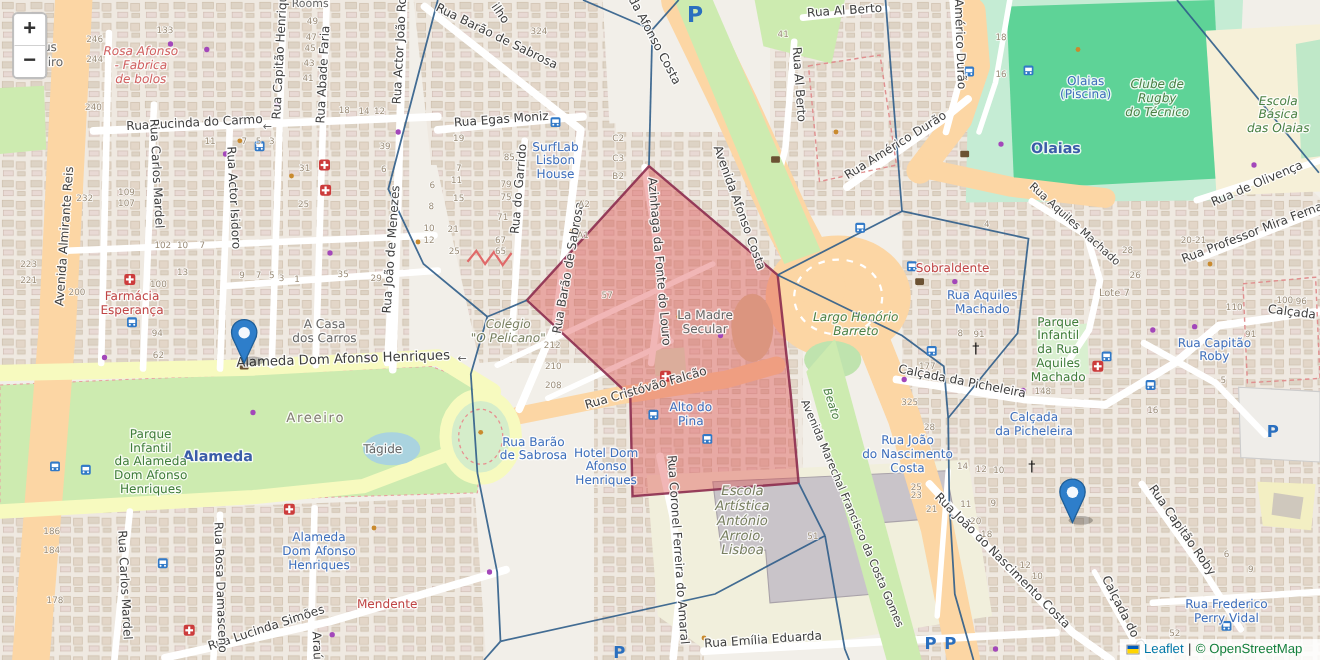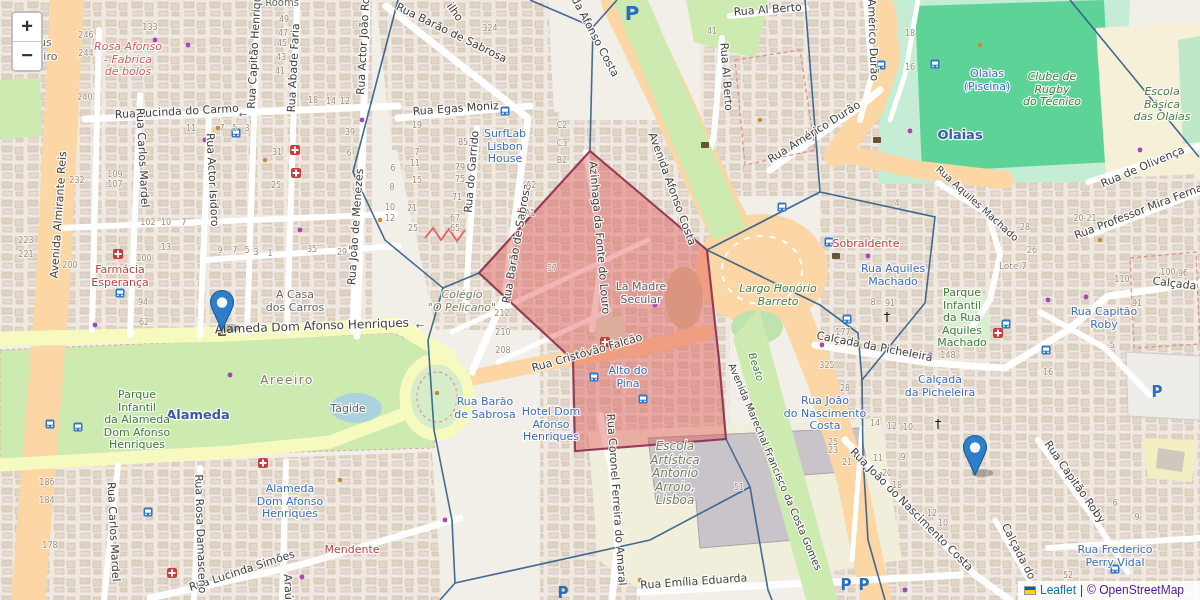--- a/index.html
+++ b/index.html
@@ -20,21 +20,21 @@
   .hn{fill:#9b8d79;stroke-width:1.5px;}
   
   .zoomctl{position:absolute;left:11px;top:11px;border:2px solid rgba(0,0,0,.25);border-radius:5px;background:#fff;z-index:20;}
   .zoombtn{width:28px;height:28px;line-height:26px;text-align:center;font-size:20px;font-weight:bold;color:#333;cursor:pointer;user-select:none;background:#fff;}
   .zoombtn:first-child{border-bottom:1px solid #ccc;border-radius:3px 3px 0 0;}
   .zoombtn:last-child{border-radius:0 0 3px 3px;}
   
   .attrib{position:absolute;right:0;bottom:0;background:rgba(255,255,255,.85);padding:2px 16px 3px 6px;font-size:12px;color:#333;z-index:20;display:flex;align-items:center;gap:4px;}
   .attrib a{text-decoration:none;}
   .lf-link{color:#0078A8;cursor:pointer;}
-  .osm-link{color:#4c1d95;cursor:pointer;}
+  .osm-link{color:#15803d;cursor:pointer;}
   .uaflag{display:inline-block;width:12px;height:9px;border:1px solid #999;box-sizing:border-box;}
   .uaflag .t{display:block;height:50%;}
   .uaflag .b{display:block;height:50%;}
 </style>
 </head>
 <body>
 
 <div id="viewport">
   <svg id="map" width="1200" height="600" viewBox="0 0 1200 600">
     <defs>

